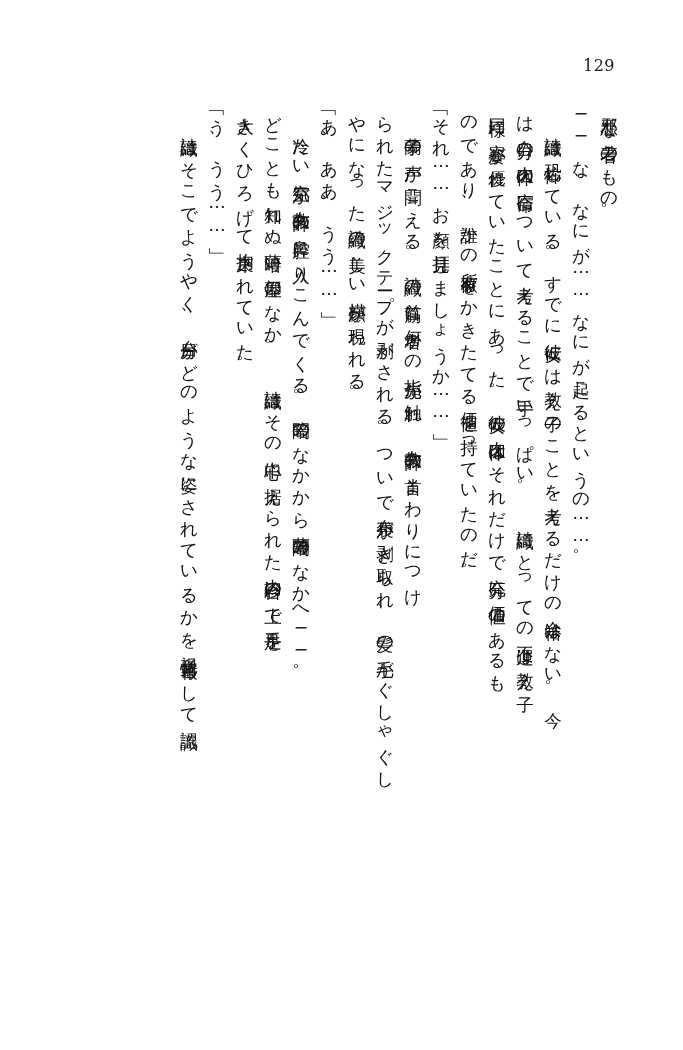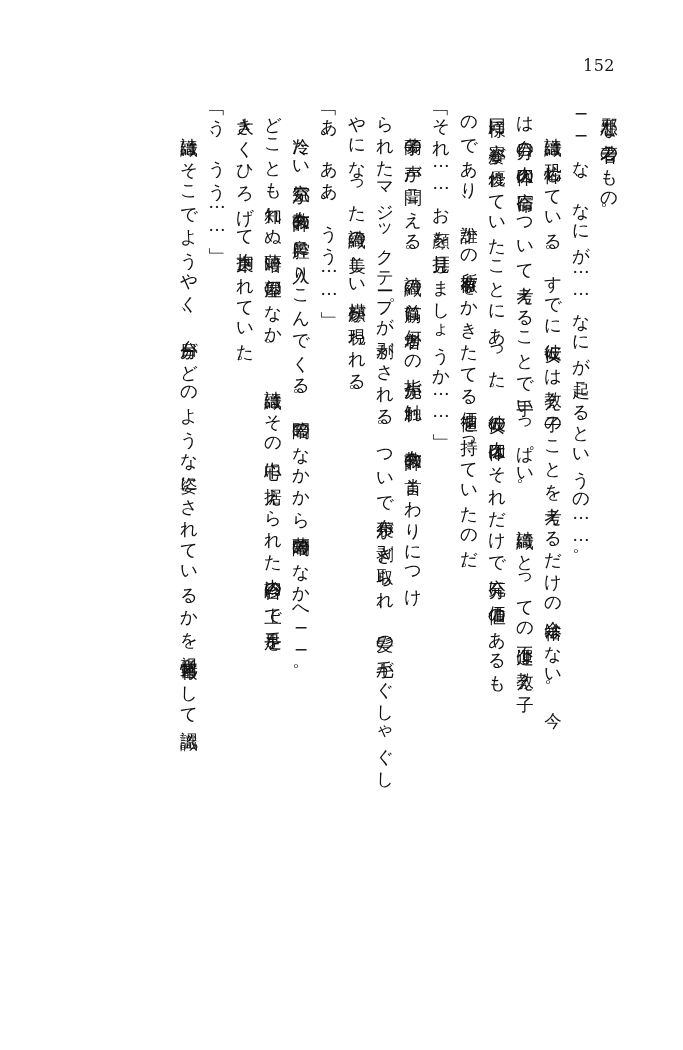--- a/index.html
+++ b/index.html
@@ -64,21 +64,21 @@
   }
   .col.indent0 {
     padding-top: 0px;
   }
 </style>
 </head>
 <body>
 
 <div id="page">
 
-  <div id="page-number">152</div>
+  <div id="page-number">129</div>
 
   <div id="body-text">
     <div class="col indent0">邪悪な若者のもの。</div>
     <div class="col indent0">──な、なにが……なにが起こるというの……。</div>
     <div class="col indent0">　詩織は恐怖している。すでに彼女には教え子のことを考えるだけの余裕はない。今</div>
     <div class="col indent0">は自分の肉体の宿命について考えることで手いっぱい。　詩織にとっての不運は教え子</div>
     <div class="col indent0">同様に容姿が優れていたことにあった。彼女の肉体はそれだけで充分に価値のあるも</div>
     <div class="col indent0">のであり、誰かの所有欲をかきたてる価値を持っていたのだ。</div>
     <div class="col indent0">「それ……お顔を拝見しましょうか……」</div>
     <div class="col indent0">　蘭子の声が聞こえる。詩織の首筋に何者かの指先が触れ、女教師の首まわりにつけ</div>

